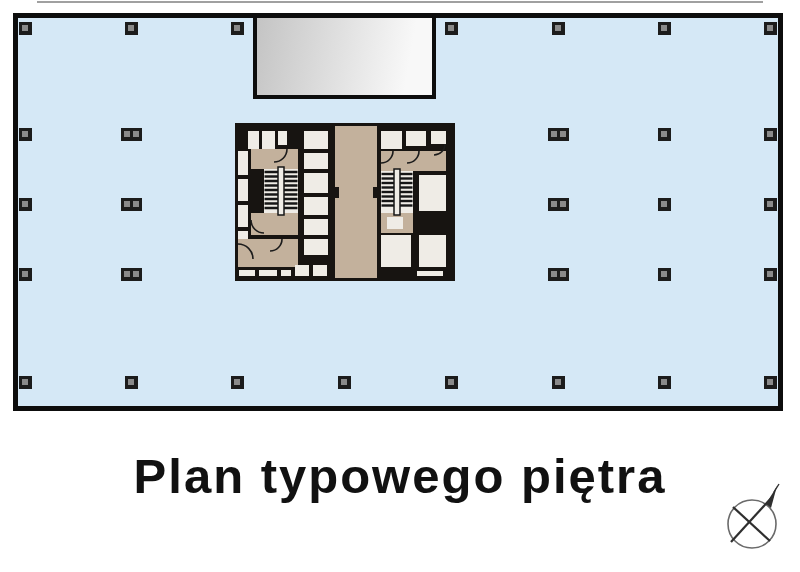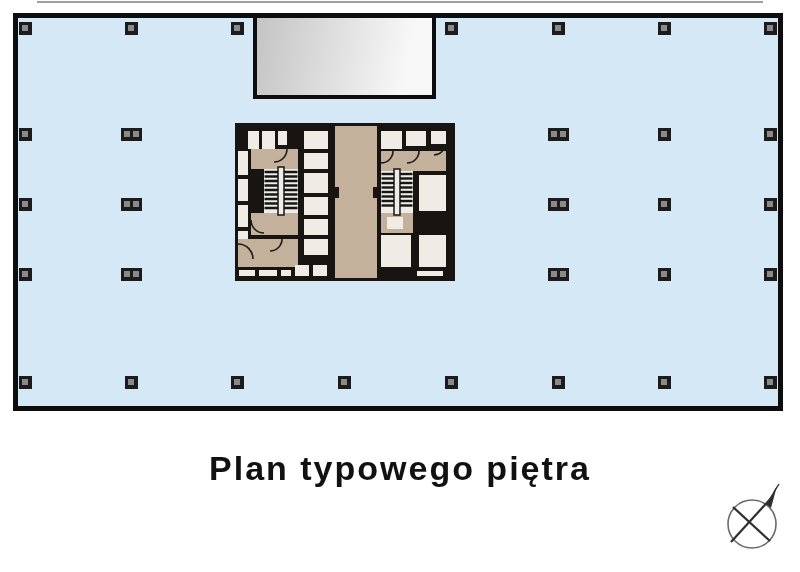--- a/index.html
+++ b/index.html
@@ -26,21 +26,21 @@
   .core{position:absolute;left:235px;top:123px;}
   .col{
     position:absolute;height:13px;width:13px;
     background:var(--column-frame,#1c1c1c);
     display:flex;align-items:center;justify-content:center;gap:3px;
   }
   .col.dbl{width:21px;}
   .col .dot{width:6px;height:6px;background:var(--column-inner,#8a8a8a);display:block;}
   .title{
     position:absolute;left:0;top:450px;width:800px;
-    text-align:center;font-weight:bold;font-size:34px;line-height:1.1;
+    text-align:center;font-weight:bold;font-size:49px;line-height:1.1;
     letter-spacing:2px;color:var(--title-color,#111);
     margin:0;
   }
   .compass{position:absolute;left:716px;top:478px;}
 </style>
 </head>
 <body>
 
 <div class="page">
 

